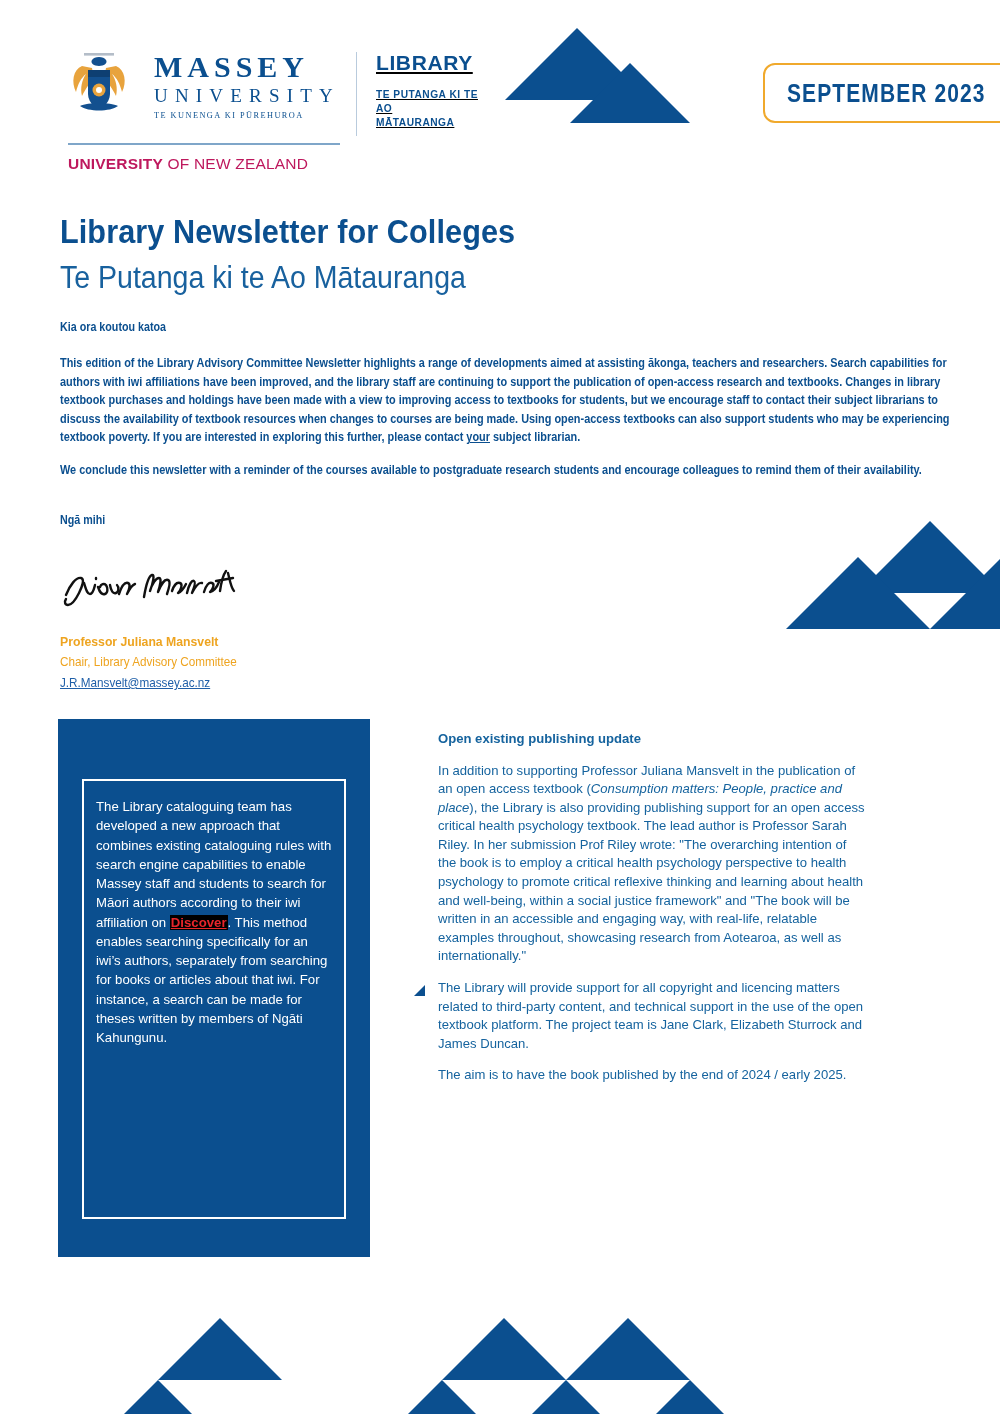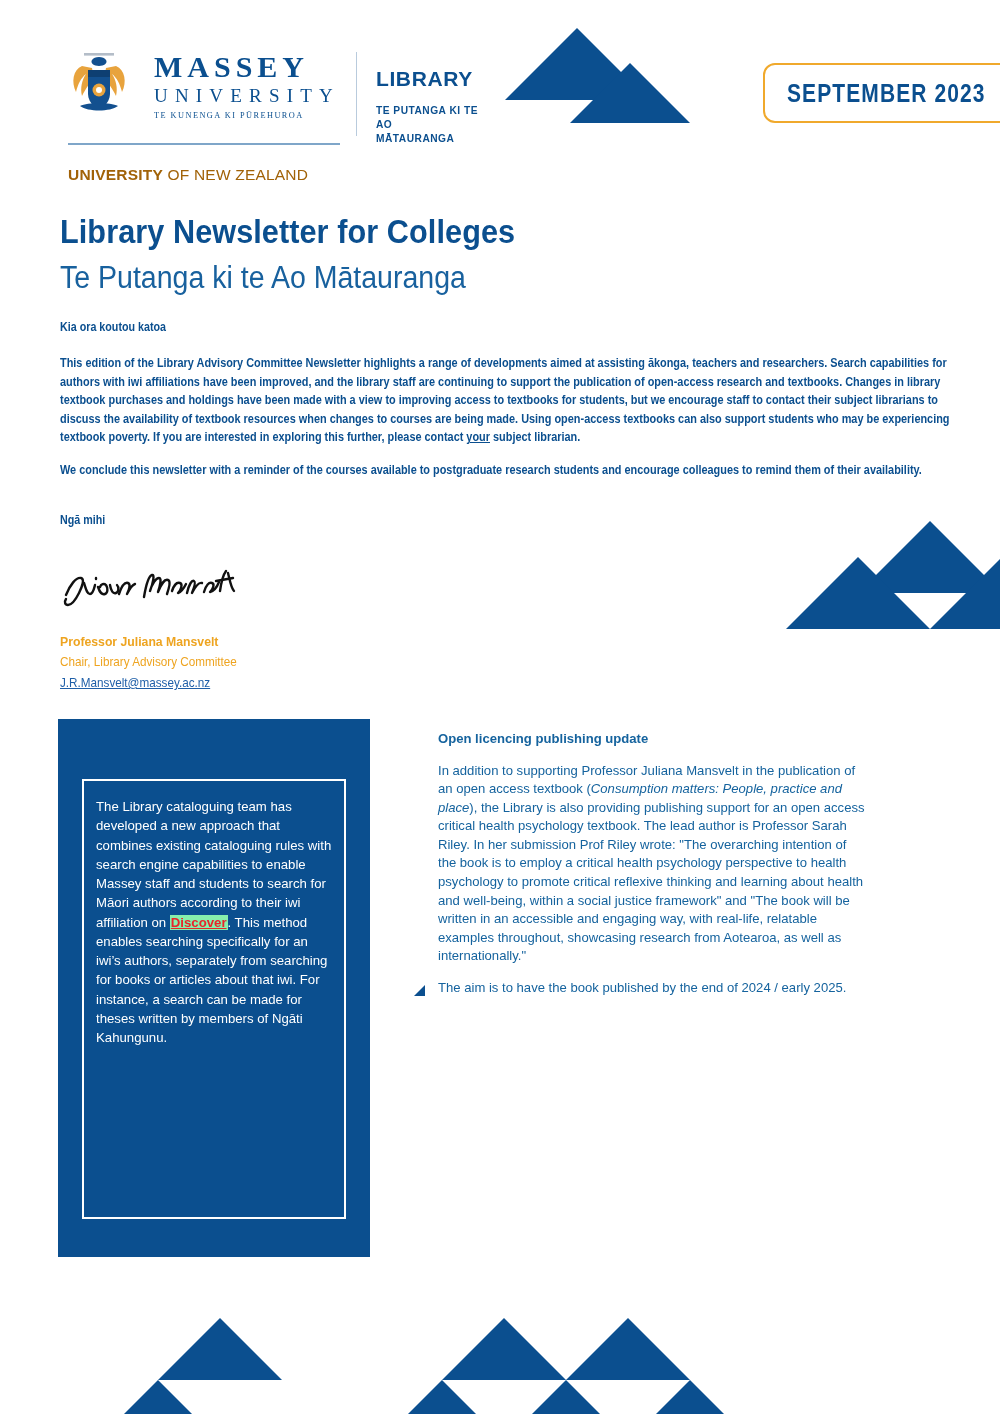--- a/index.html
+++ b/index.html
@@ -12,25 +12,25 @@
   .masthead{position:absolute;left:68px;top:48px;width:420px;height:120px;}
   .crest{position:absolute;left:0;top:2px;width:62px;height:72px;}
   .wordmark{position:absolute;left:86px;top:4px;}
   .wm-massey{font-family:"Liberation Serif",serif;font-weight:700;color:#0b4f8f;
              font-size:30px;letter-spacing:5px;line-height:1;}
   .wm-univ{font-family:"Liberation Serif",serif;font-weight:400;color:#0b4f8f;
            font-size:19px;letter-spacing:7.2px;line-height:1.15;margin-top:3px;}
   .wm-tkkp{font-family:"Liberation Serif",serif;color:#0b4f8f;font-size:8.3px;
            letter-spacing:1.45px;margin-top:4px;}
   .rule-a{position:absolute;left:0;top:95px;width:272px;height:1.6px;background:#7fa6c9;}
-  .wm-unz{position:absolute;left:0;top:118px;font-size:15.5px;font-weight:700;
-          color:#a16207;letter-spacing:.2px;}
+  .wm-unz{position:absolute;left:0;top:107px;font-size:15.5px;font-weight:700;
+          color:#be185d;letter-spacing:.2px;}
   .wm-unz span.thin{font-weight:400;}
   .divider-v{position:absolute;left:288px;top:4px;width:1.3px;height:84px;background:#b9cbdd;}
-  .lib-block{position:absolute;left:308px;top:20px;}
+  .lib-block{position:absolute;left:308px;top:4px;text-decoration:underline;}
   .lib-title{font-size:21px;font-weight:700;color:#0b4f8f;letter-spacing:.6px;line-height:1;}
   .lib-sub{font-size:10.2px;font-weight:700;color:#0b4f8f;letter-spacing:.5px;
            line-height:1.35;margin-top:15px;}
 
   
   .tri{position:absolute;width:0;height:0;}
   .h-tri1{left:505px;top:28px;border-left:72px solid transparent;
           border-right:72px solid transparent;border-bottom:72px solid #0b4f8f;}
   .h-tri2{left:570px;top:63px;border-left:60px solid transparent;
           border-right:60px solid transparent;border-bottom:60px solid #0b4f8f;}
@@ -81,21 +81,21 @@
           border-right:72px solid transparent;border-bottom:72px solid #0b4f8f;}
 
   
   .panel{position:absolute;left:58px;top:719px;width:312px;height:538px;
          background:#0b4f8f;box-sizing:border-box;}
   .panel-title{position:absolute;left:0;right:0;top:24px;text-align:center;
                color:#ffffff;font-size:19px;font-weight:700;letter-spacing:.1px;}
   .panel-inner{position:absolute;left:24px;top:60px;width:264px;height:440px;
                border:2.6px solid #ffffff;box-sizing:border-box;padding:16px 12px 0 12px;}
   .panel-inner p{margin:0 0 14px 0;color:#ffffff;font-size:13.2px;line-height:1.46;}
-  .panel-inner a.discover{color:#e8252a;background:#86efac;text-decoration:underline;
+  .panel-inner a.discover{color:#e8252a;background:#000000;text-decoration:underline;
                           font-weight:700;padding:0 1px;}
 
   
   .col-right{position:absolute;left:438px;top:730px;width:430px;}
   .sec-title{font-size:19.5px;font-weight:700;color:#0b4f8f;margin:0 0 3px 0;}
   .col-right p{margin:0 0 13px 0;font-size:13.1px;color:#15639e;line-height:1.42;}
   .col-right em{font-style:italic;}
 
   .bullet-row{position:relative;padding-left:0;}
   .bullet-mark{position:absolute;left:-24px;top:6px;width:0;height:0;
@@ -207,24 +207,25 @@
   <div class="tri r-tri2"></div>
   <div class="tri r-tri3"></div>
 
   <div class="panel">
     <div class="panel-inner">
       <p><span>The Library cataloguing team has developed a new approach that combines existing cataloguing rules with search engine capabilities to enable Massey staff and students to search for Māori authors according to their iwi affiliation on </span><a class="discover" href="#">Discover</a><span>. This method enables searching specifically for an iwi’s authors, separately from searching for books or articles about that iwi. For instance, a search can be made for theses written by members of Ngāti Kahungunu.</span></p>
     </div>
   </div>
 
   <div class="col-right">
-    <p class="sec-title">Open licencing publishing update</p>
+    <p class="sec-title">Open existing publishing update</p>
     <p><span>In addition to supporting Professor Juliana Mansvelt in the publication of an open access textbook (</span><em>Consumption matters: People, practice and place</em><span>), the Library is also providing publishing support for an open access critical health psychology textbook. The lead author is Professor Sarah Riley. In her submission Prof Riley wrote: "The overarching intention of the book is to employ a critical health psychology perspective to health psychology to promote critical reflexive thinking and learning about health and well-being, within a social justice framework" and "The book will be written in an accessible and engaging way, with real-life, relatable examples throughout, showcasing research from Aotearoa, as well as internationally."</span></p>
     <div class="bullet-row">
       <span class="bullet-mark"></span>
+      <p>The Library will provide support for all copyright and licencing matters related to third-party content, and technical support in the use of the open textbook platform. The project team is Jane Clark, Elizabeth Sturrock and James Duncan.</p>
       <p>The aim is to have the book published by the end of 2024 / early 2025.</p>
     </div>
   </div>
 
   <div class="f fa" style="left:158px;top:1318px;"></div>
   <div class="f fa" style="left:96px;top:1380px;"></div>
 
   <div class="f fa" style="left:442px;top:1318px;"></div>
   <div class="f fa" style="left:566px;top:1318px;"></div>
   <div class="f fa" style="left:380px;top:1380px;"></div>

